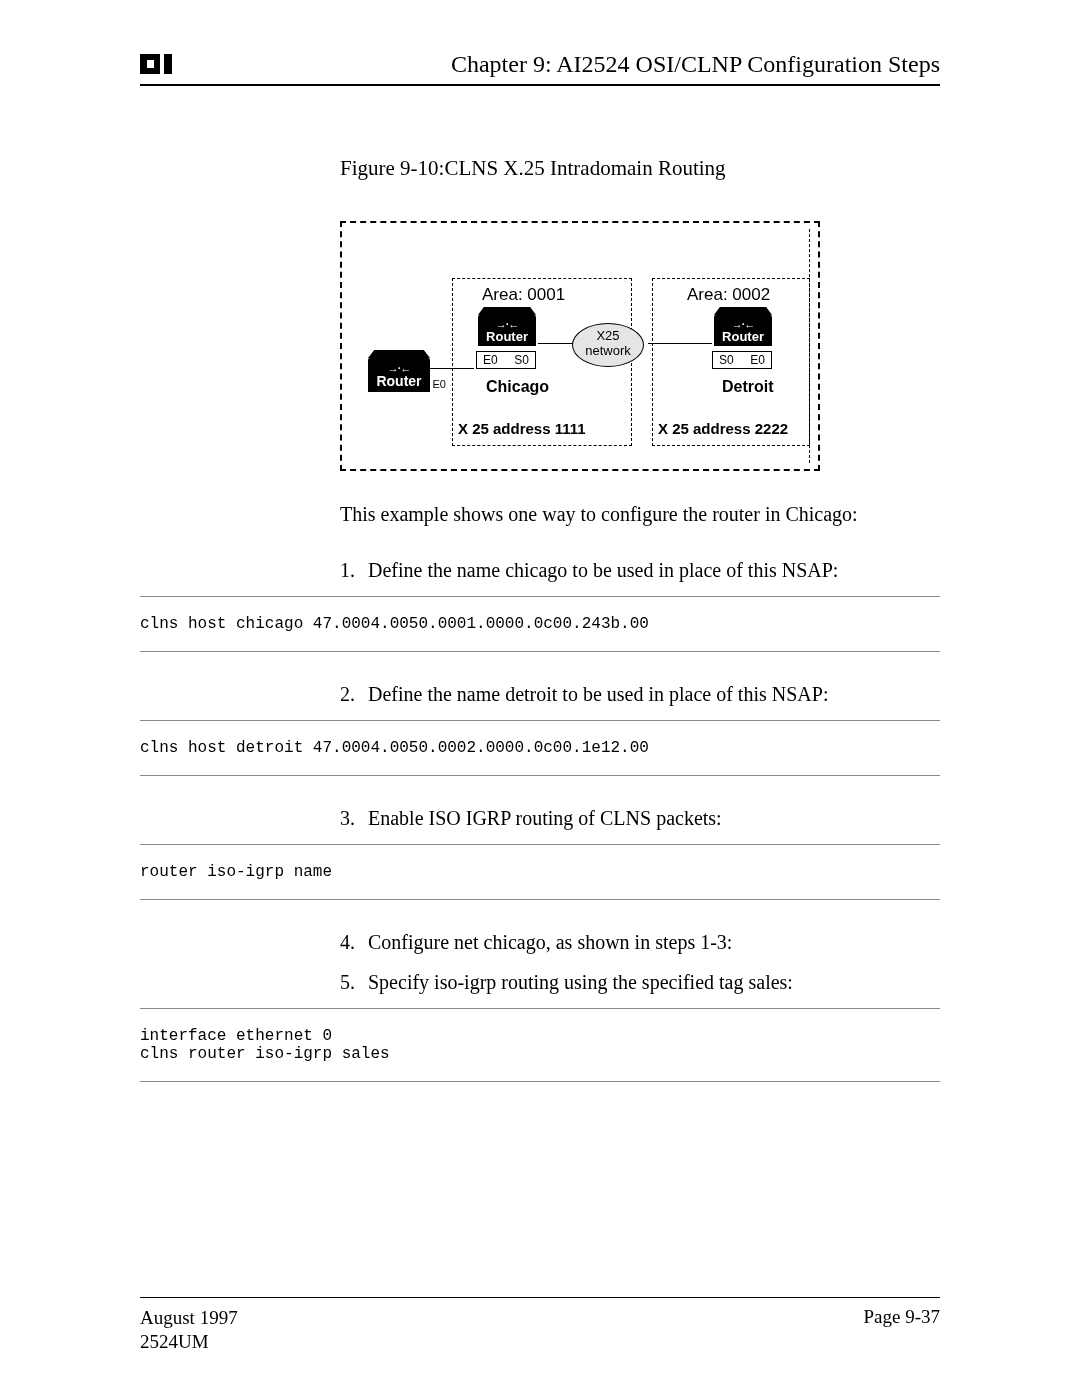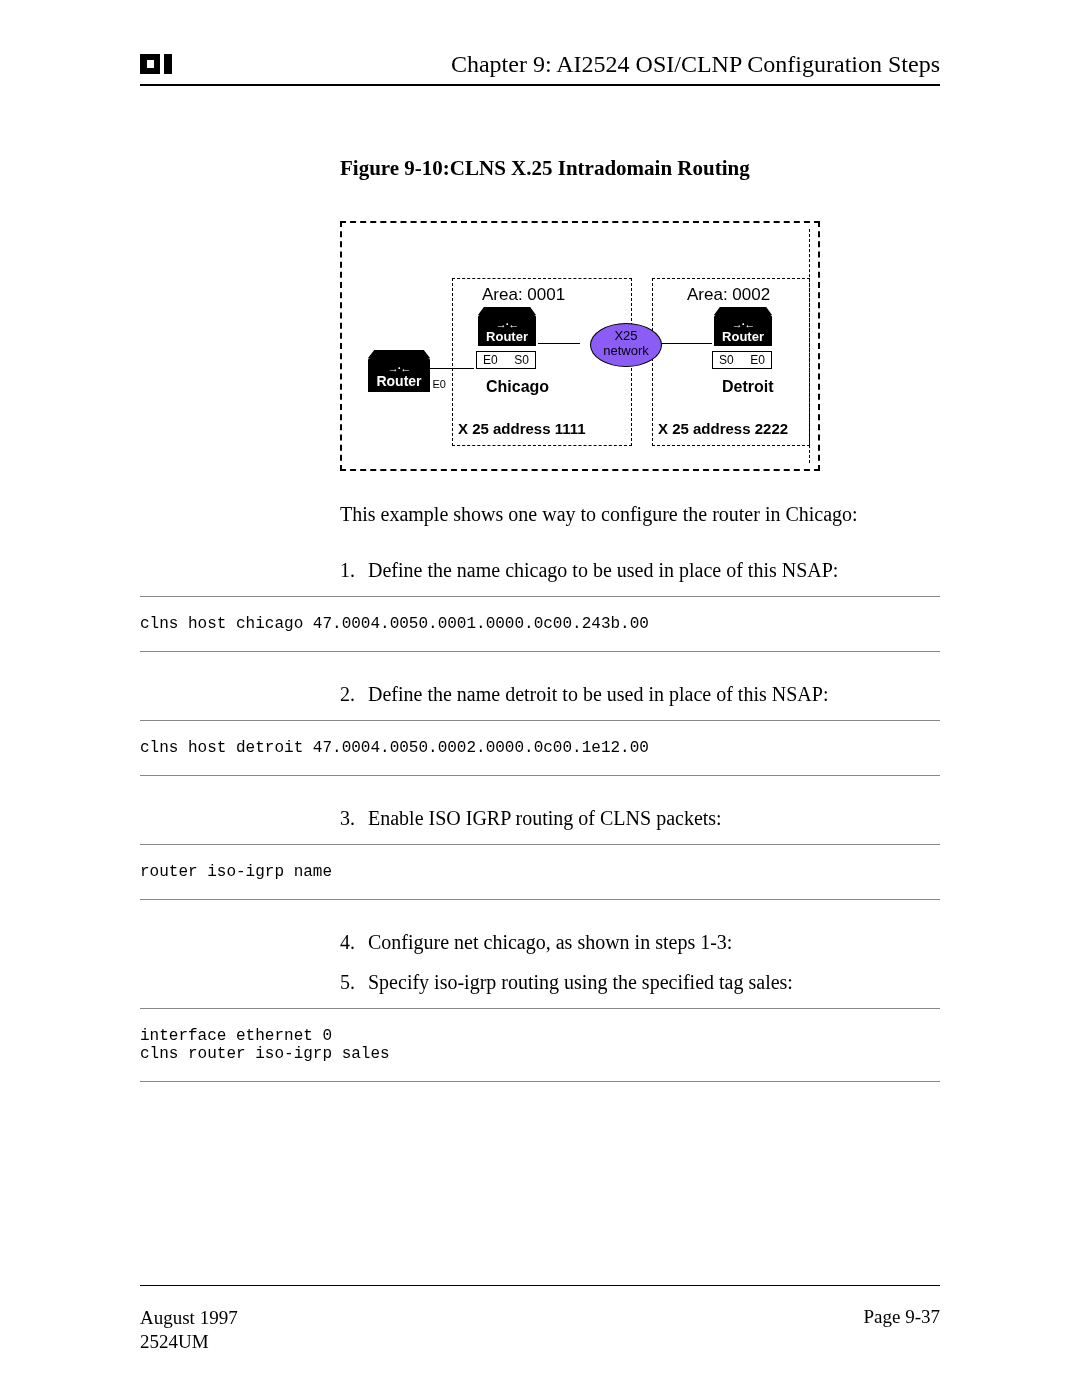--- a/index.html
+++ b/index.html
@@ -27,21 +27,21 @@
     height: 28px;
   }
   .chapter-title {
     font-weight: normal;
     font-size: 24px;
   }
   .content-indent {
     margin-left: 200px;
   }
   .figure-caption {
-    font-weight: bold;
+    font-weight: normal;
     font-size: 21px;
     margin-bottom: 40px;
   }
   .diagram-box {
     border: 2px dashed #000;
     width: 480px;
     height: 250px;
     position: relative;
     margin-bottom: 30px;
     font-family: Arial, Helvetica, sans-serif;
@@ -143,27 +143,27 @@
   .city-label {
     position: absolute;
     font-weight: bold;
     font-size: 16px;
     top: 155px;
   }
   .city-chicago { left: 144px; }
   .city-detroit { left: 380px; }
   .x25-cloud {
     position: absolute;
-    left: 248px;
+    left: 230px;
     top: 100px;
     width: 72px;
     height: 44px;
     border: 1.5px solid #000;
     border-radius: 50%;
-    background: #8b5cf6;
+    background: #e5e5e5;
     font-size: 13px;
     text-align: center;
     padding-top: 4px;
     line-height: 15px;
     z-index: 2;
   }
   .x25-addr {
     position: absolute;
     font-weight: bold;
     font-size: 15px;
@@ -205,21 +205,21 @@
     font-size: 16px;
     margin: 10px 0 28px 0;
     white-space: pre;
   }
   .footer {
     position: absolute;
     bottom: 42px;
     left: 140px;
     right: 140px;
     border-top: 1px solid #000;
-    padding-top: 20px;
+    padding-top: 8px;
     font-size: 19px;
     display: flex;
     justify-content: space-between;
   }
   .footer-left { line-height: 1.3; }
 </style>
 </head>
 <body>
 
 <div class="page">

